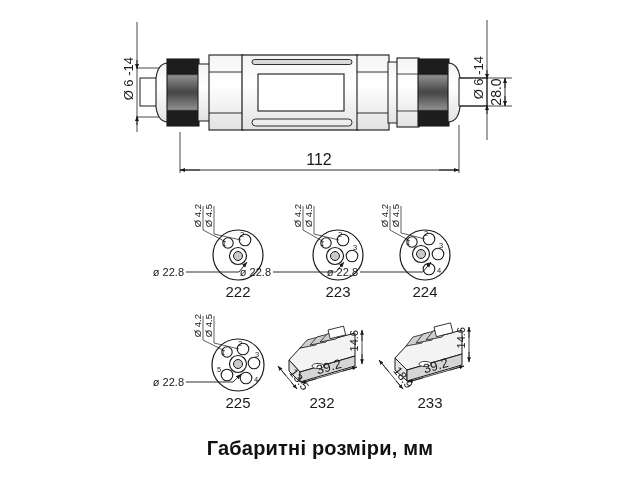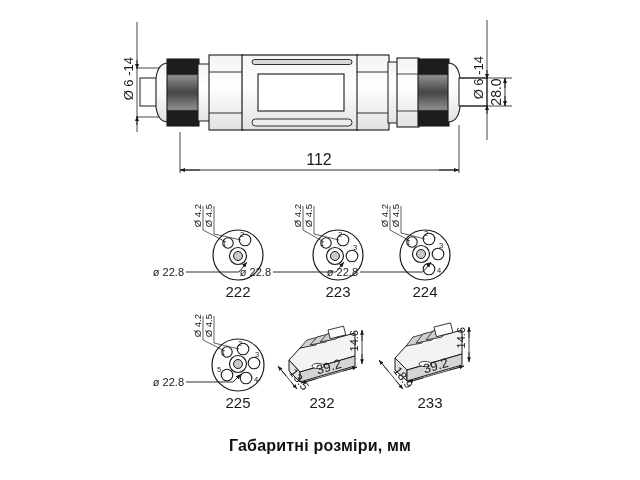--- a/index.html
+++ b/index.html
@@ -6,21 +6,21 @@
   body{
     width:640px;height:480px;background:#ffffff;
     font-family:"Liberation Sans", sans-serif;
     color:#1a1a1a;overflow:hidden;position:relative;
   }
   #sheet{position:absolute;left:0;top:0;width:640px;height:480px;}
   svg{display:block;}
   .dimtxt{font-family:"Liberation Sans", sans-serif;fill:#1a1a1a;}
   .title{
     position:absolute;left:0;top:437px;width:640px;text-align:center;
-    font-size:16px;font-weight:bold;letter-spacing:.2px;color:#111;
+    font-size:20px;font-weight:bold;letter-spacing:.2px;color:#111;
   }
 </style>
 </head>
 <body>
 
 <div id="sheet">
 <svg width="640" height="480" viewBox="0 0 640 480" xmlns="http://www.w3.org/2000/svg">
 
   <defs>
     <marker id="ar" markerWidth="9" markerHeight="9" refX="8" refY="3" orient="auto">

